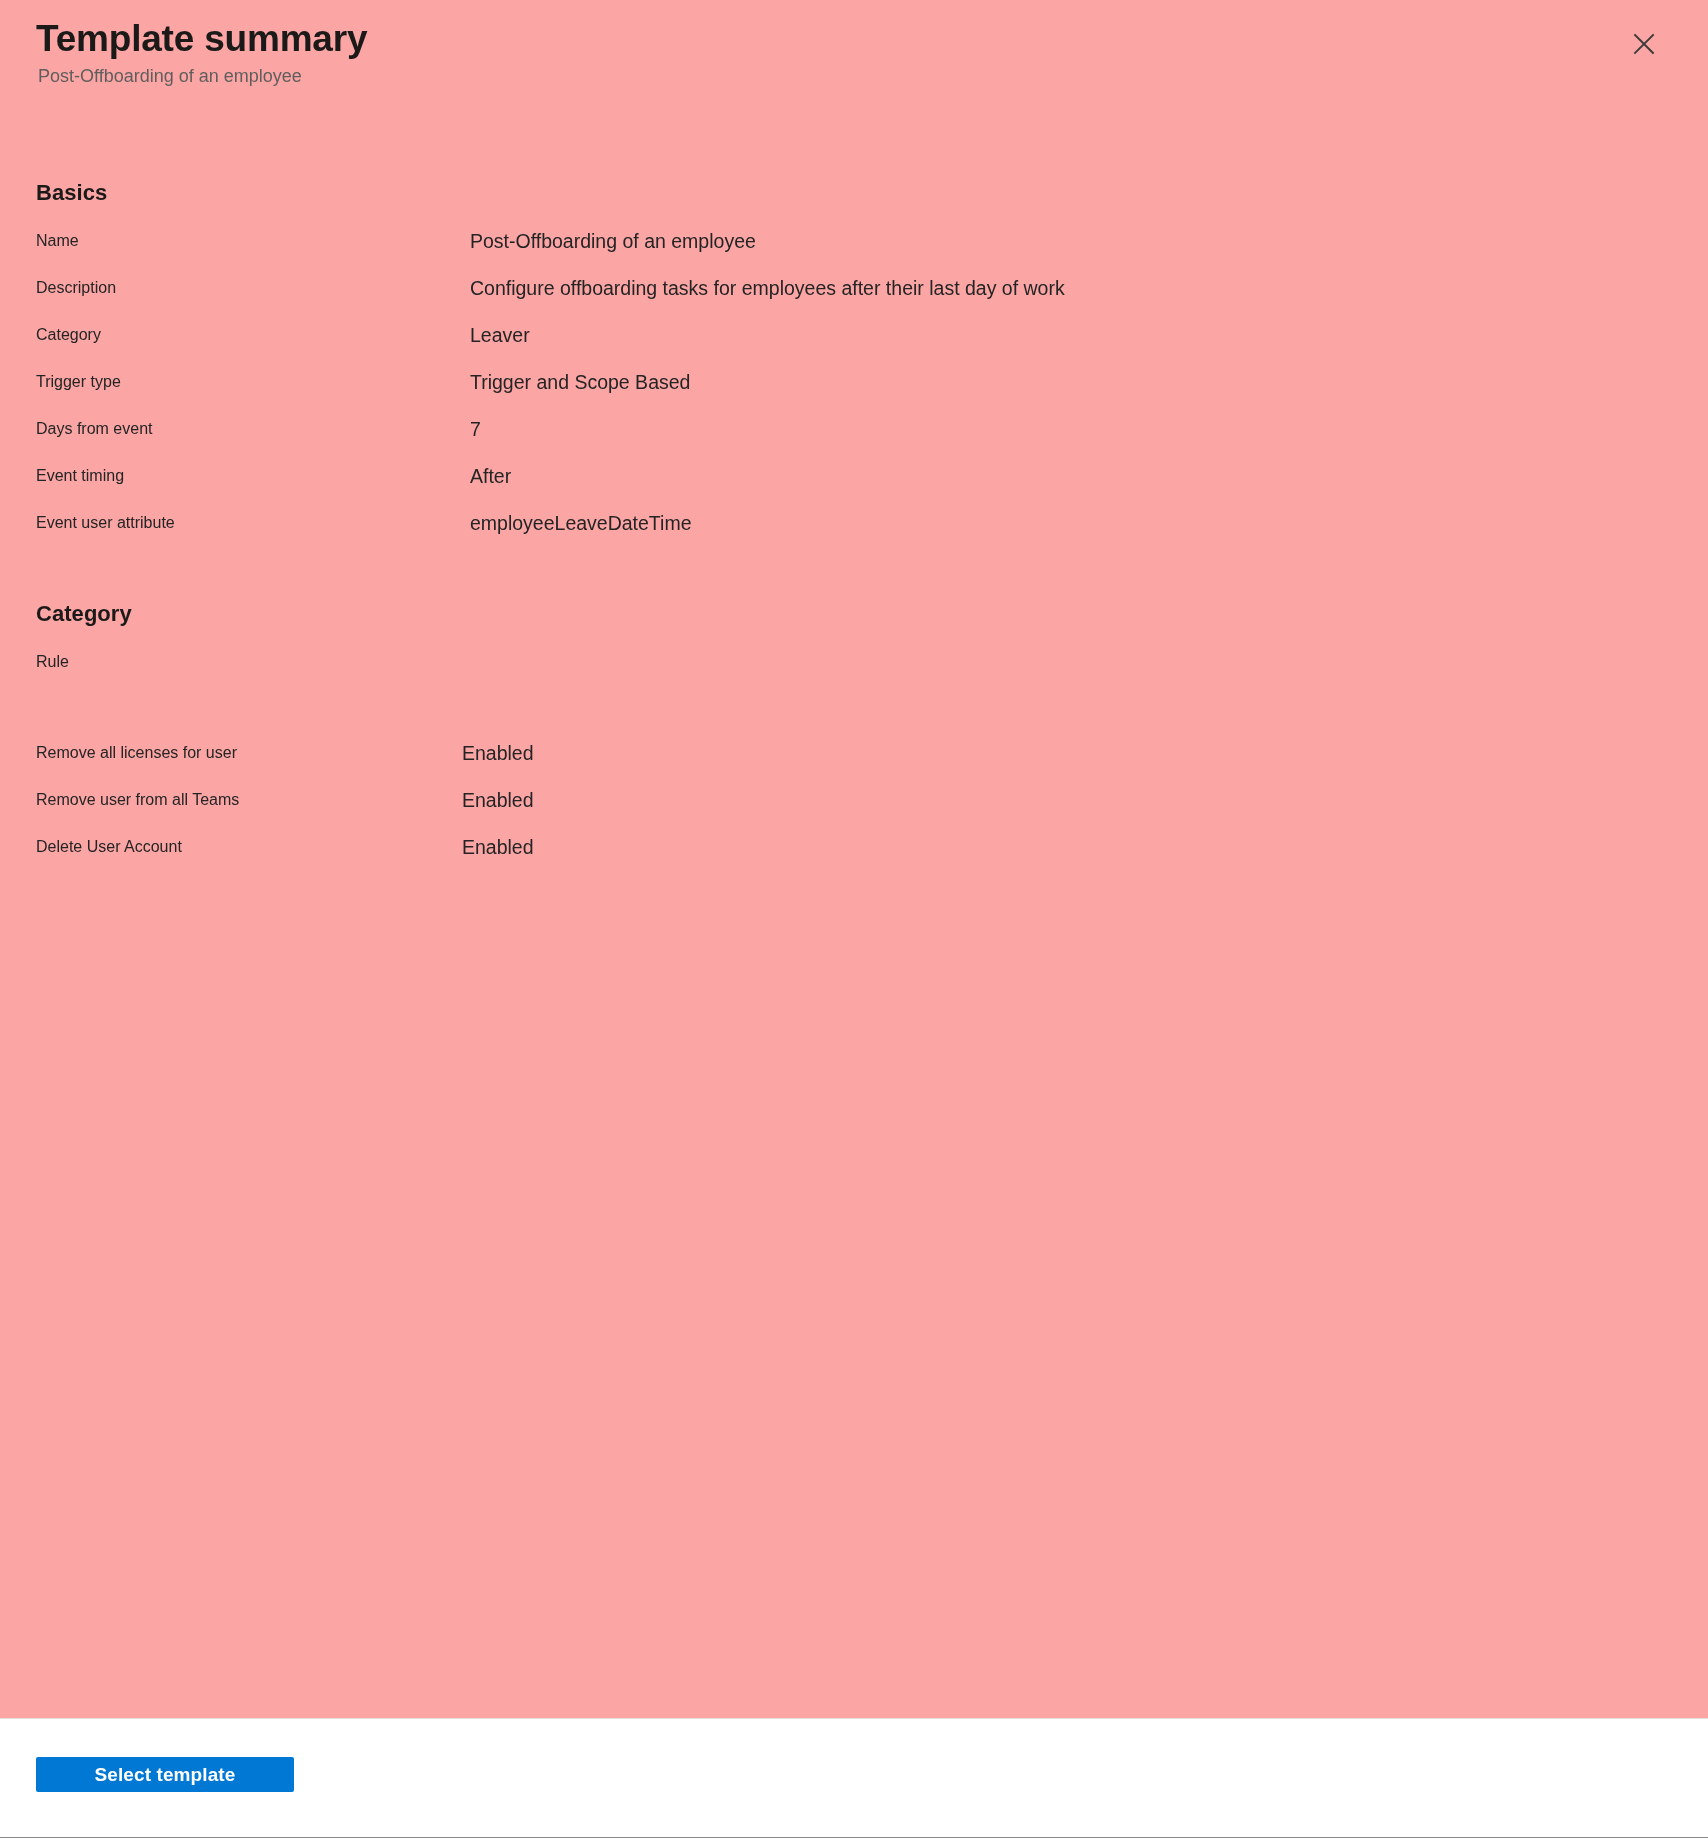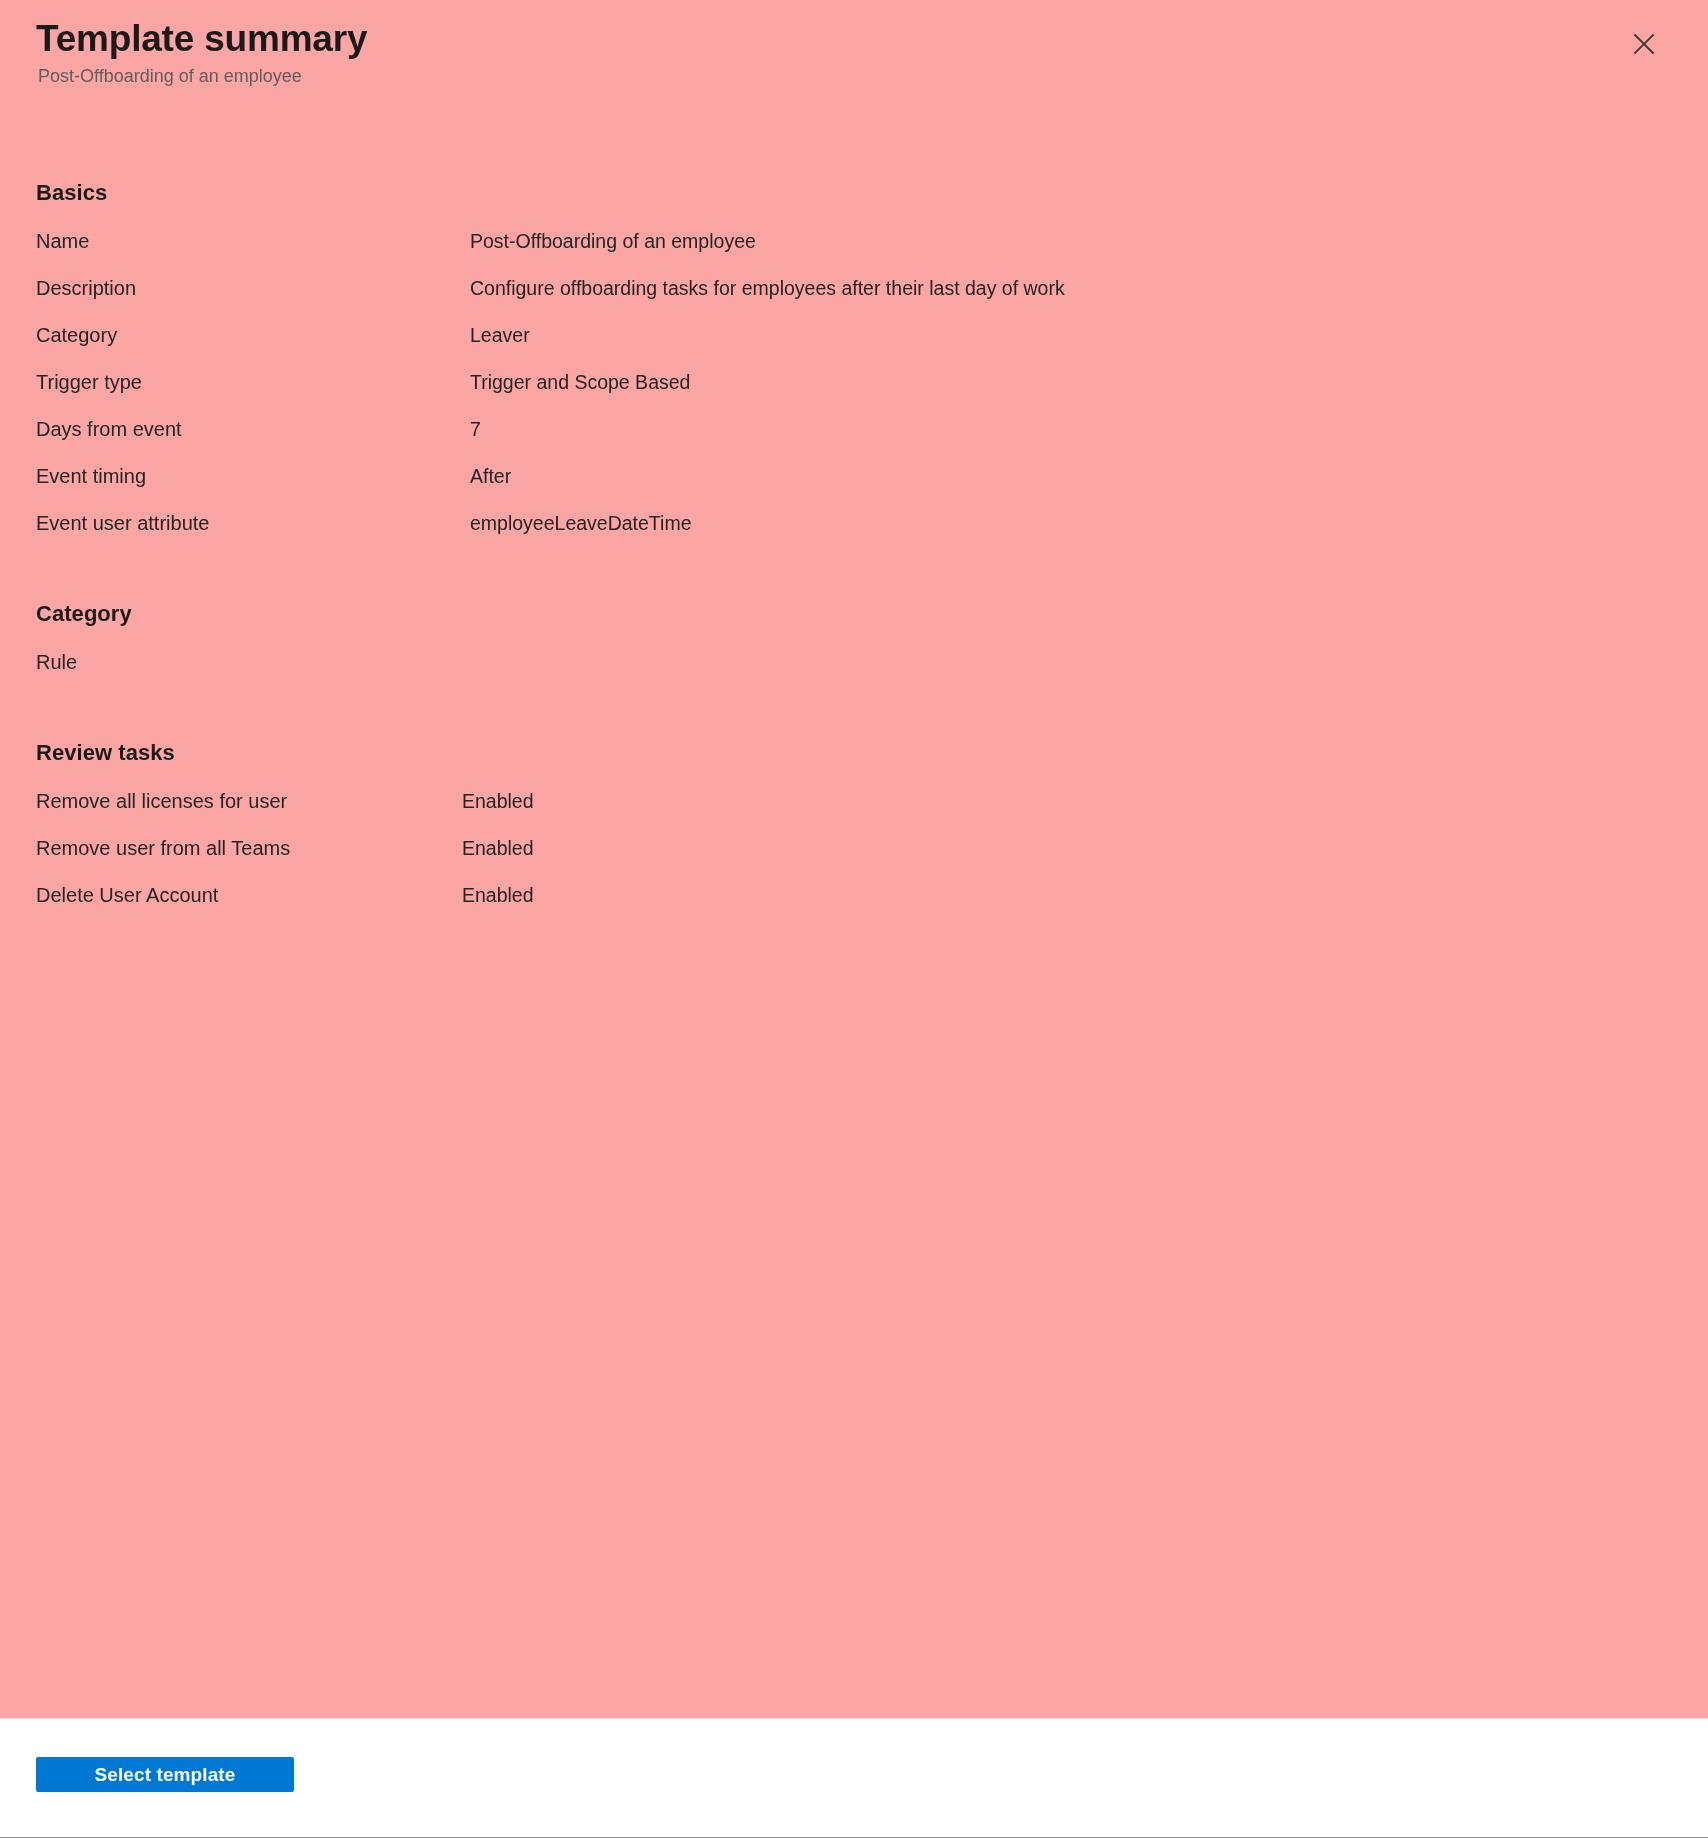--- a/index.html
+++ b/index.html
@@ -85,21 +85,21 @@
 
   .kv-row {
     display: flex;
     align-items: flex-start;
     min-height: 47px;
     line-height: 26px;
   }
   .kv-label {
     flex: 0 0 auto;
     width: 434px;
-    font-size: 20px;
+    font-size: 16px;
     font-weight: 400;
     color: #242424;
     padding-right: 28px;
   }
   .kv-value {
     flex: 1 1 auto;
     font-size: 19.5px;
     font-weight: 400;
     color: #242424;
     white-space: nowrap;
@@ -199,21 +199,20 @@
       <div class="section-heading">Category</div>
 
 
       <div class="kv-row">
         <div class="kv-label">Rule</div>
         <div class="kv-value empty"></div>
       </div>
     </div>
 
     <div class="section section--tasks">
-      <div class="section-heading">Review tasks</div>
 
       <div class="kv-row">
         <div class="kv-label">Remove all licenses for user</div>
         <div class="kv-value">Enabled</div>
       </div>
 
       <div class="kv-row">
         <div class="kv-label">Remove user from all Teams</div>
         <div class="kv-value">Enabled</div>
       </div>

